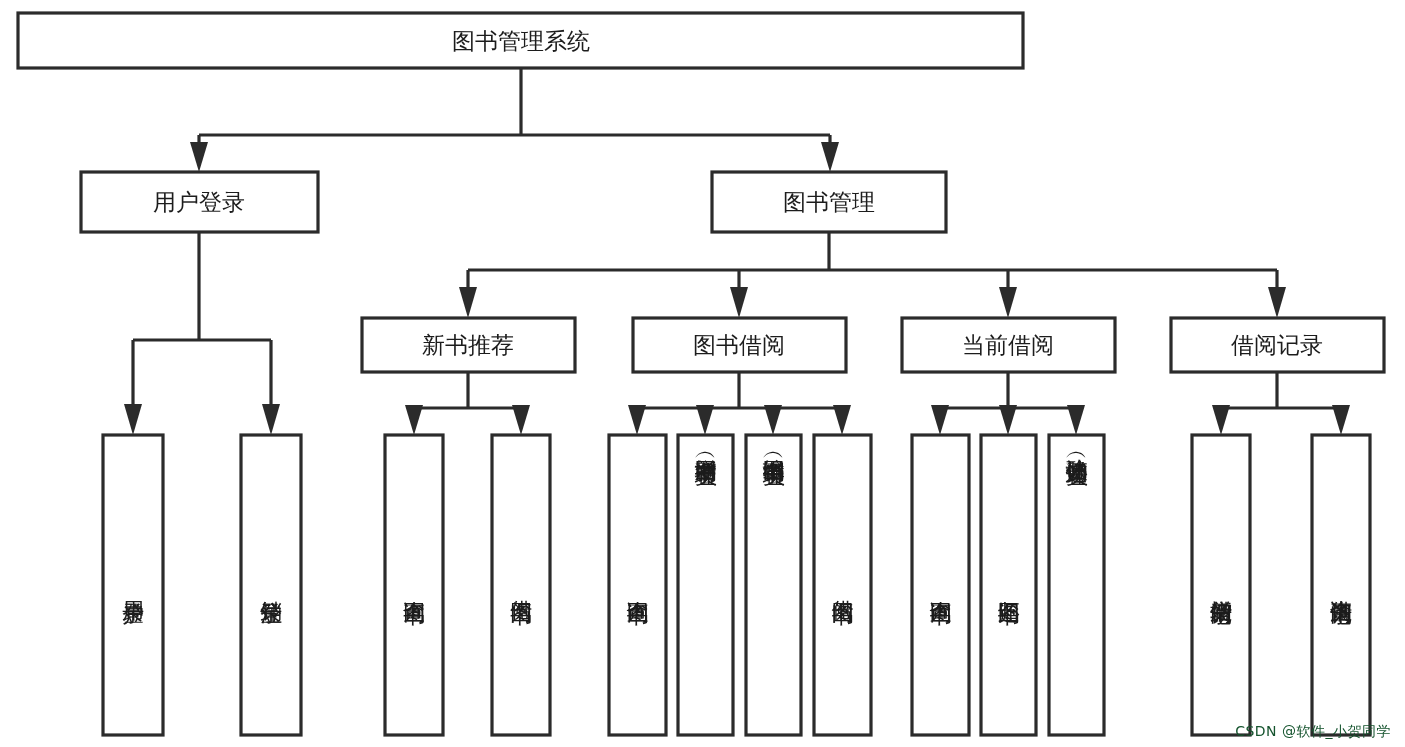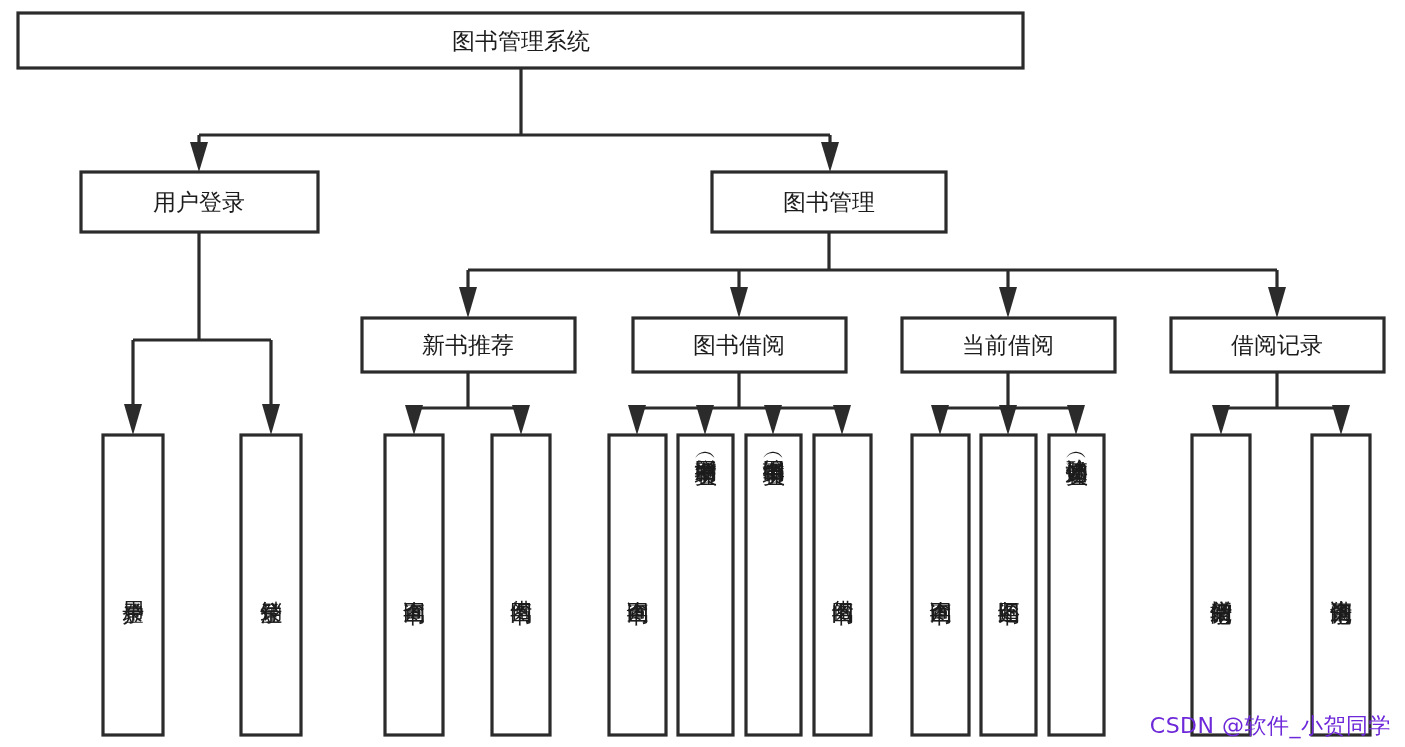--- a/index.html
+++ b/index.html
@@ -61,22 +61,22 @@
     line-height: 1.02;
     color: #1c1c1c;
     letter-spacing: 1px;
     white-space: nowrap;
   }
   .watermark {
     position: absolute;
     right: 14px;
     bottom: 6px;
     font-family: "DejaVu Sans", "Liberation Sans", sans-serif;
-    font-size: 22px;
-    color: #6d28d9;
+    font-size: 14px;
+    color: #14532d;
     letter-spacing: 0.5px;
     white-space: nowrap;
   }
 </style>
 </head>
 <body>
 
 <div id="canvas">
 
   <svg id="diagram" viewBox="0 0 1405 747">

